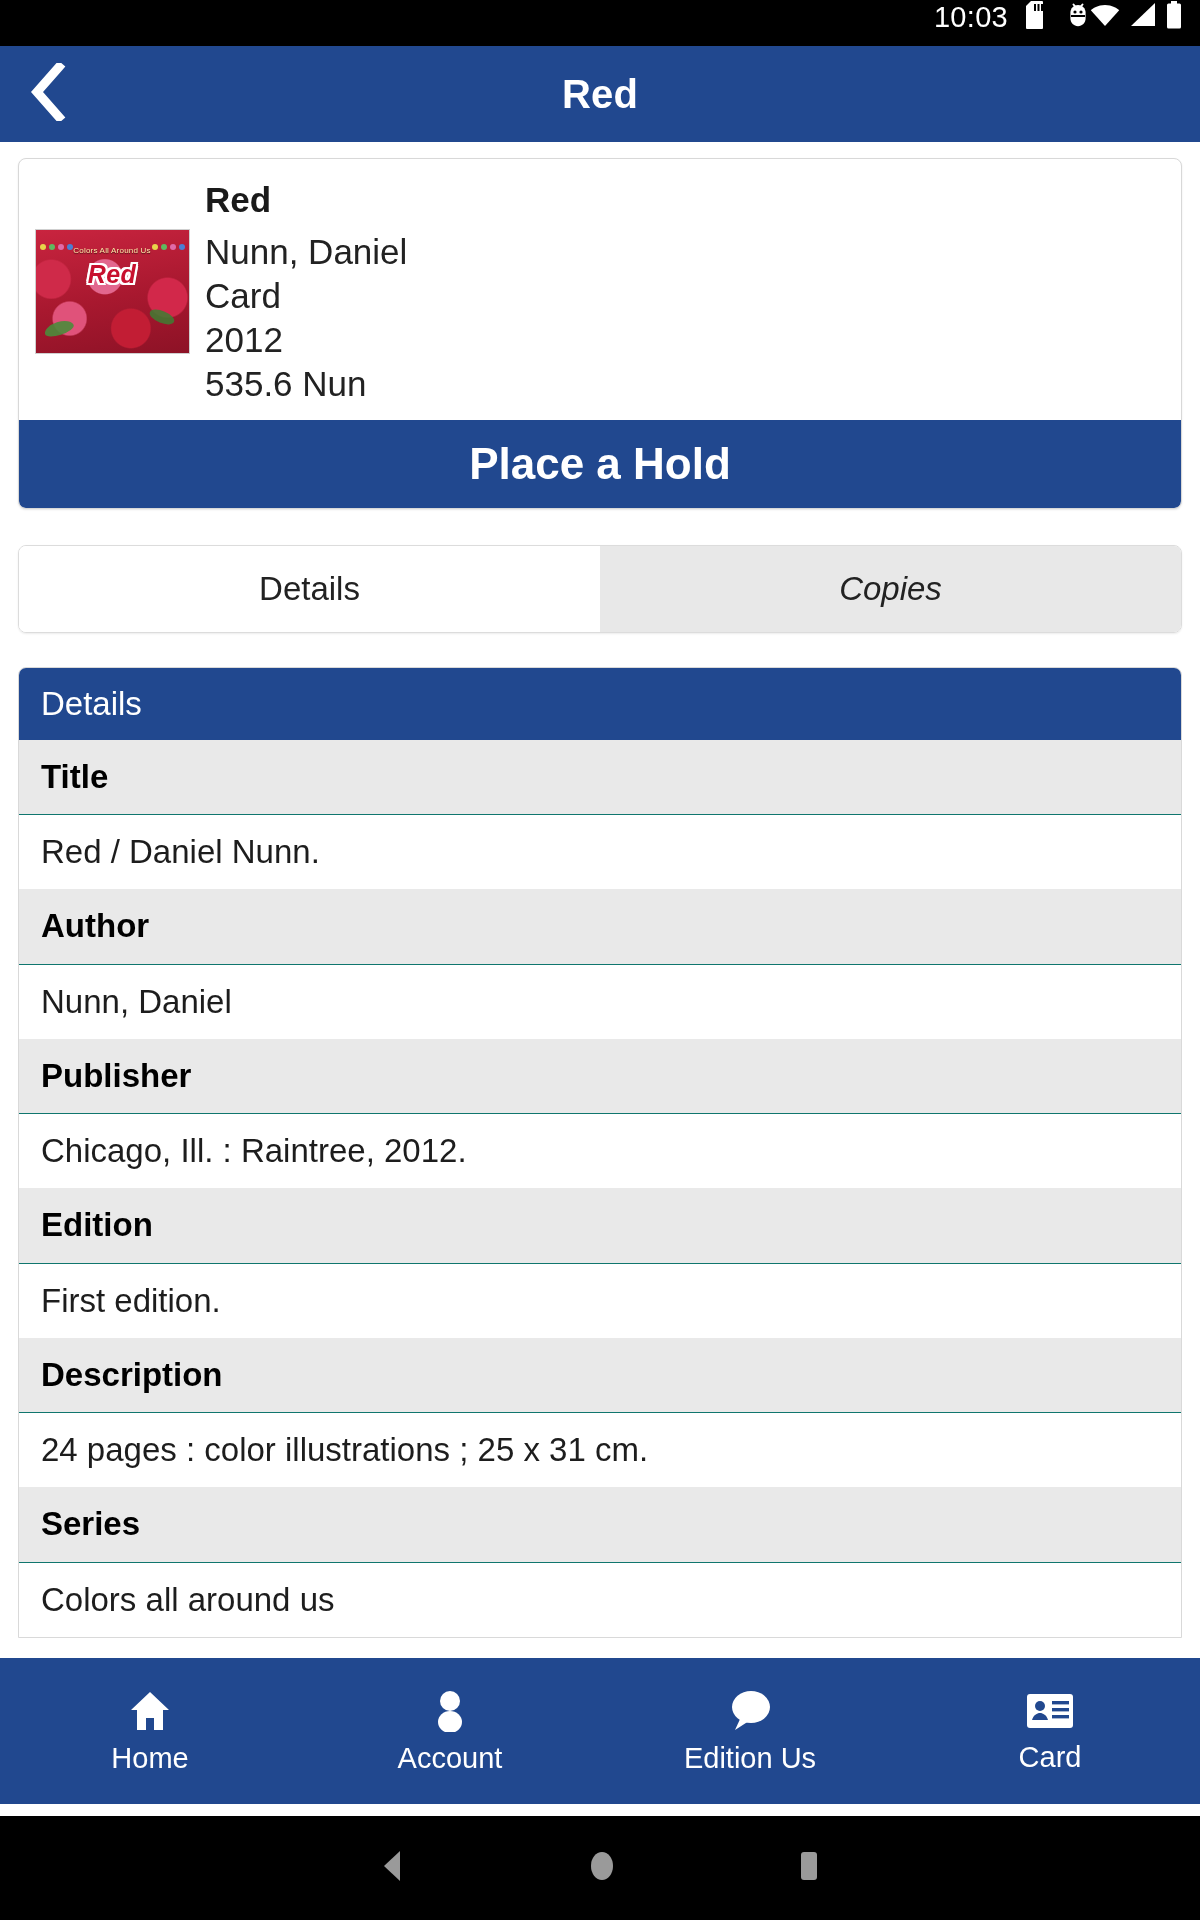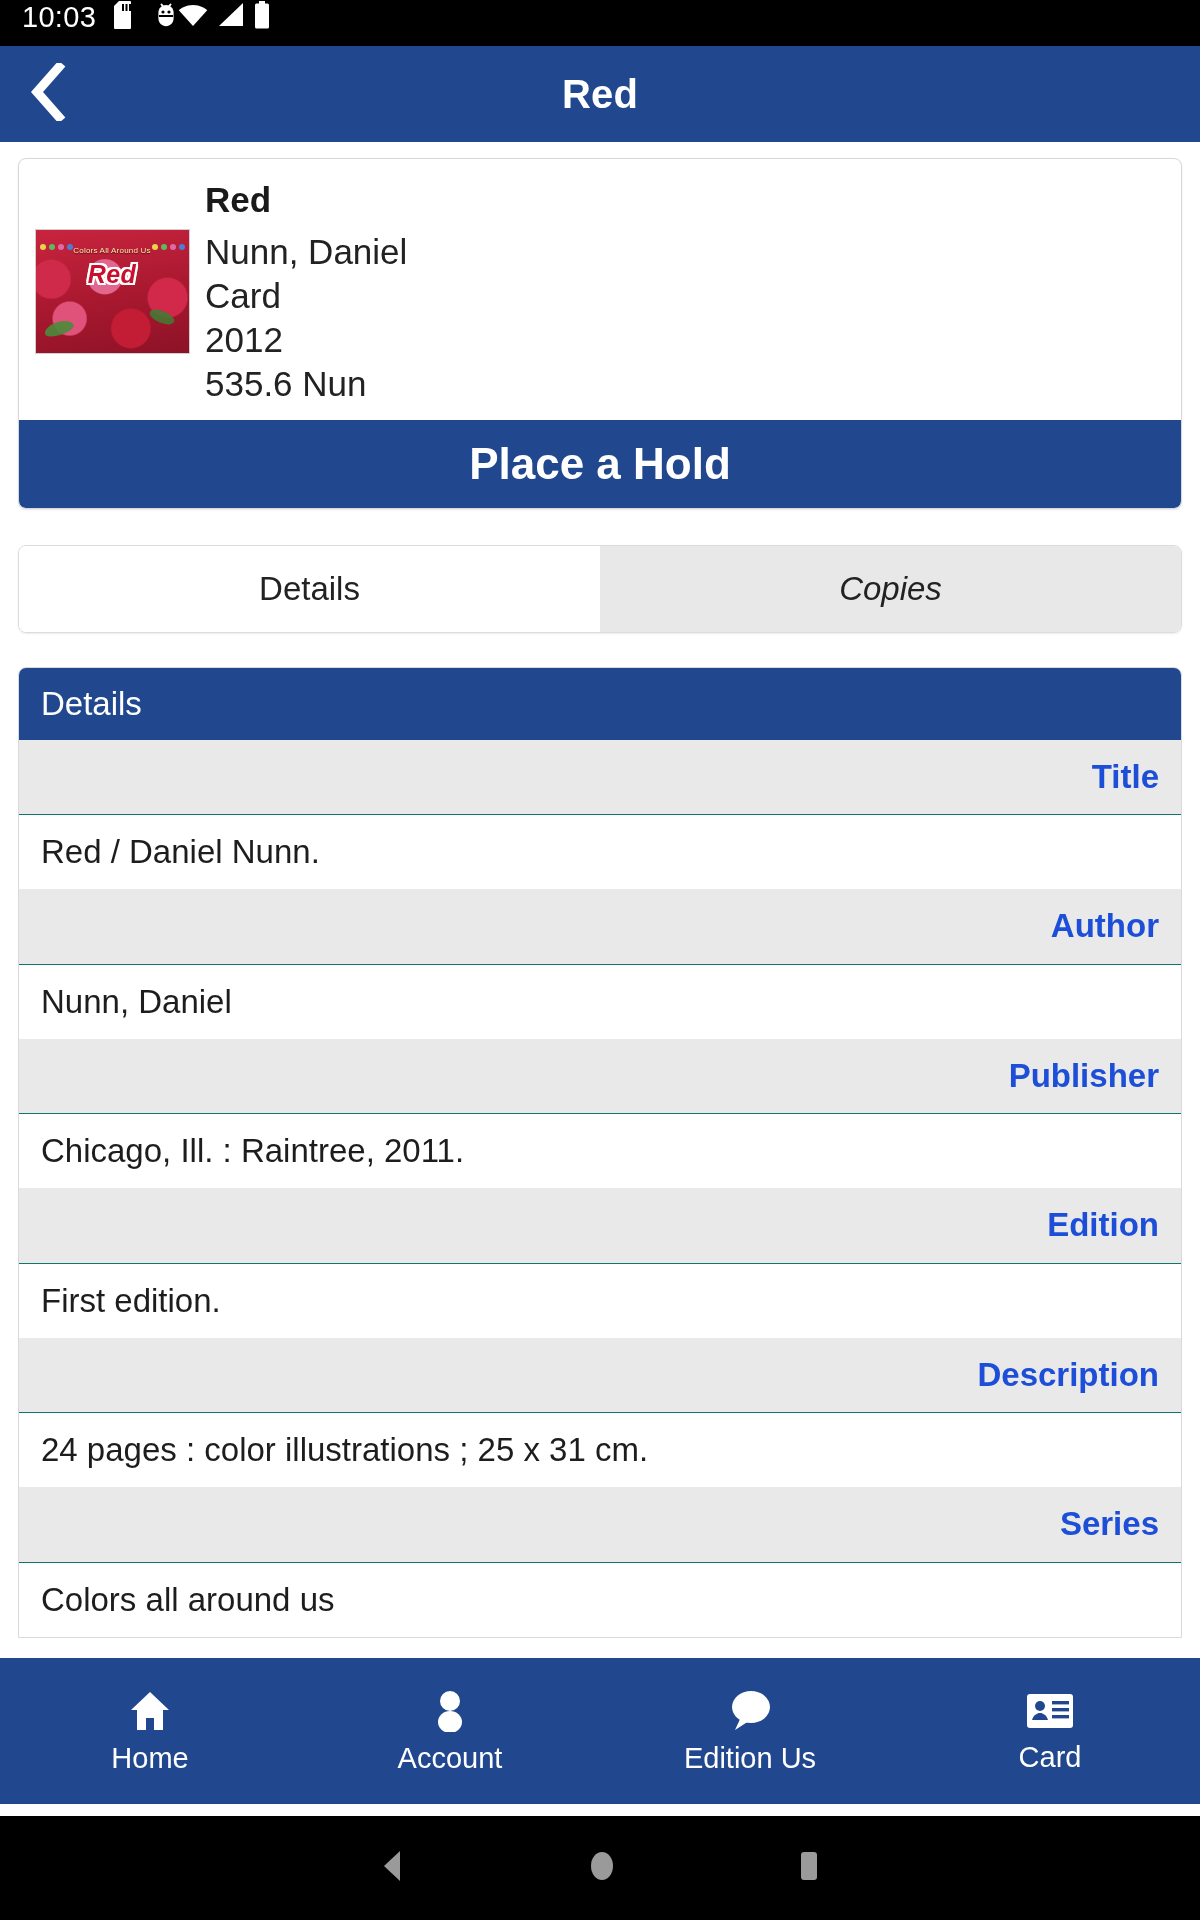--- a/index.html
+++ b/index.html
@@ -7,21 +7,21 @@
     width: 1200px; height: 1920px;
     background: #ffffff;
     font-family: "Liberation Sans", sans-serif;
     overflow: hidden;
   }
   #app { position: relative; width: 1200px; height: 1920px; background:#ffffff; }
 
   
   .statusbar {
     height: 46px; background:#000000; color:#ffffff;
-    display:flex; align-items:center; justify-content:flex-start;
+    display:flex; align-items:center; justify-content:flex-end;
     padding: 0 18px 12px 22px;
   }
   .sb-left { display:flex; align-items:center; gap:18px; }
   .sb-time { font-size:29px; letter-spacing:0.3px; line-height:1; }
   .sb-right { display:flex; align-items:center; gap:9px; }
   .ic { display:inline-block; }
 
   
   .appbar {
     height: 96px; background:#21488f; position:relative;
@@ -110,21 +110,21 @@
   .panel {
     margin: 34px 18px 0 18px;
     border:1px solid #d9d9d9; border-radius:8px 8px 0 0; overflow:hidden;
     background:#ffffff;
   }
   .panel-head {
     background:#21488f; color:#ffffff;
     font-size:33px; padding:17px 22px;
   }
   .row { padding:16px 22px; font-size:33px; line-height:1.28; }
-  .row.label { background:#e9e9e9; font-weight:bold; color:#1d4ed8;text-align:right; }
+  .row.label { background:#e9e9e9; font-weight:bold; color:#000000; }
   .row.value { background:#ffffff; color:#1d1d1d; border-top:1px solid #0f766e; }
 
   
   .bottomnav {
     position:absolute; left:0; right:0; bottom:116px; height:146px;
     background:#21488f; display:flex; align-items:center;
   }
   .navitem {
     flex:1; display:flex; flex-direction:column; align-items:center; justify-content:center;
     gap:8px; cursor:pointer; color:#ffffff;
@@ -238,21 +238,21 @@
     <div class="panel">
       <div class="panel-head">Details</div>
 
       <div class="row label">Title</div>
       <div class="row value">Red / Daniel Nunn.</div>
 
       <div class="row label">Author</div>
       <div class="row value">Nunn, Daniel</div>
 
       <div class="row label">Publisher</div>
-      <div class="row value">Chicago, Ill. : Raintree, 2011.</div>
+      <div class="row value">Chicago, Ill. : Raintree, 2012.</div>
 
       <div class="row label">Edition</div>
       <div class="row value">First edition.</div>
 
       <div class="row label">Description</div>
       <div class="row value">24 pages : color illustrations ; 25 x 31 cm.</div>
 
       <div class="row label">Series</div>
       <div class="row value">Colors all around us</div>
     </div>

